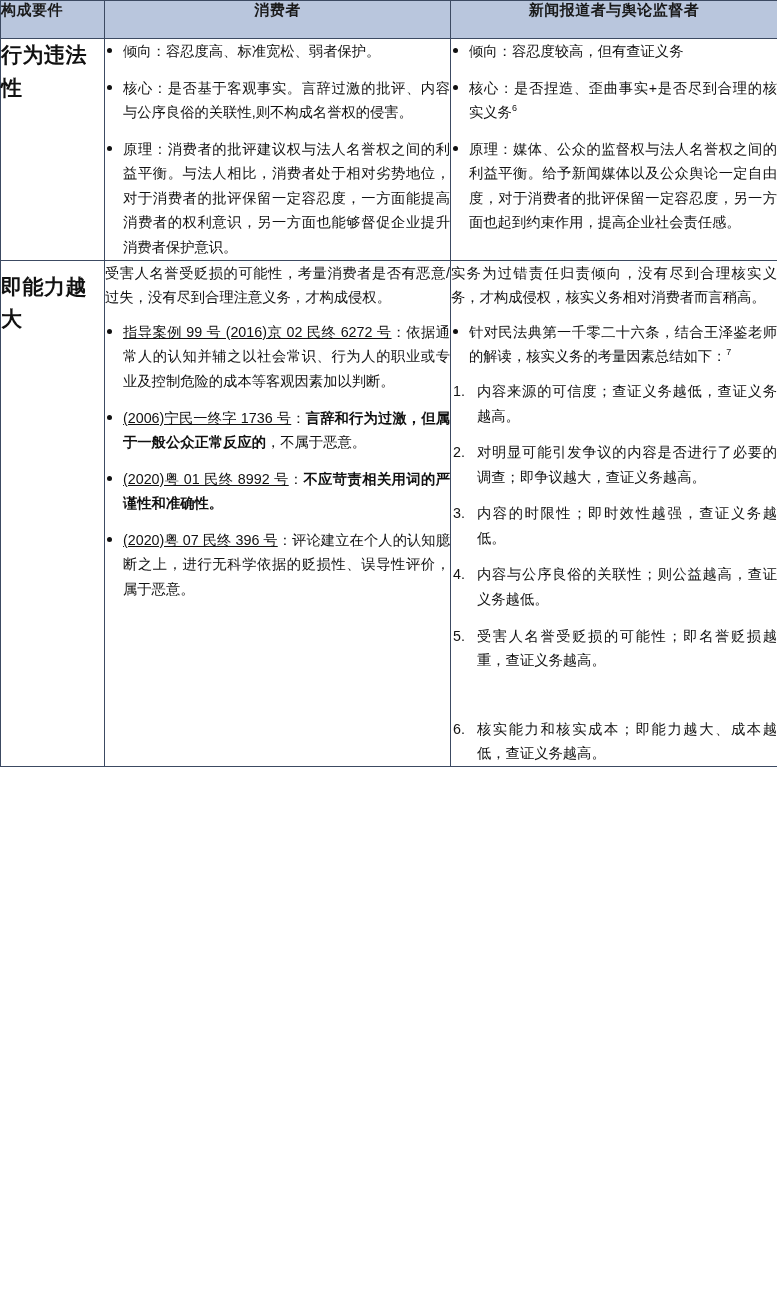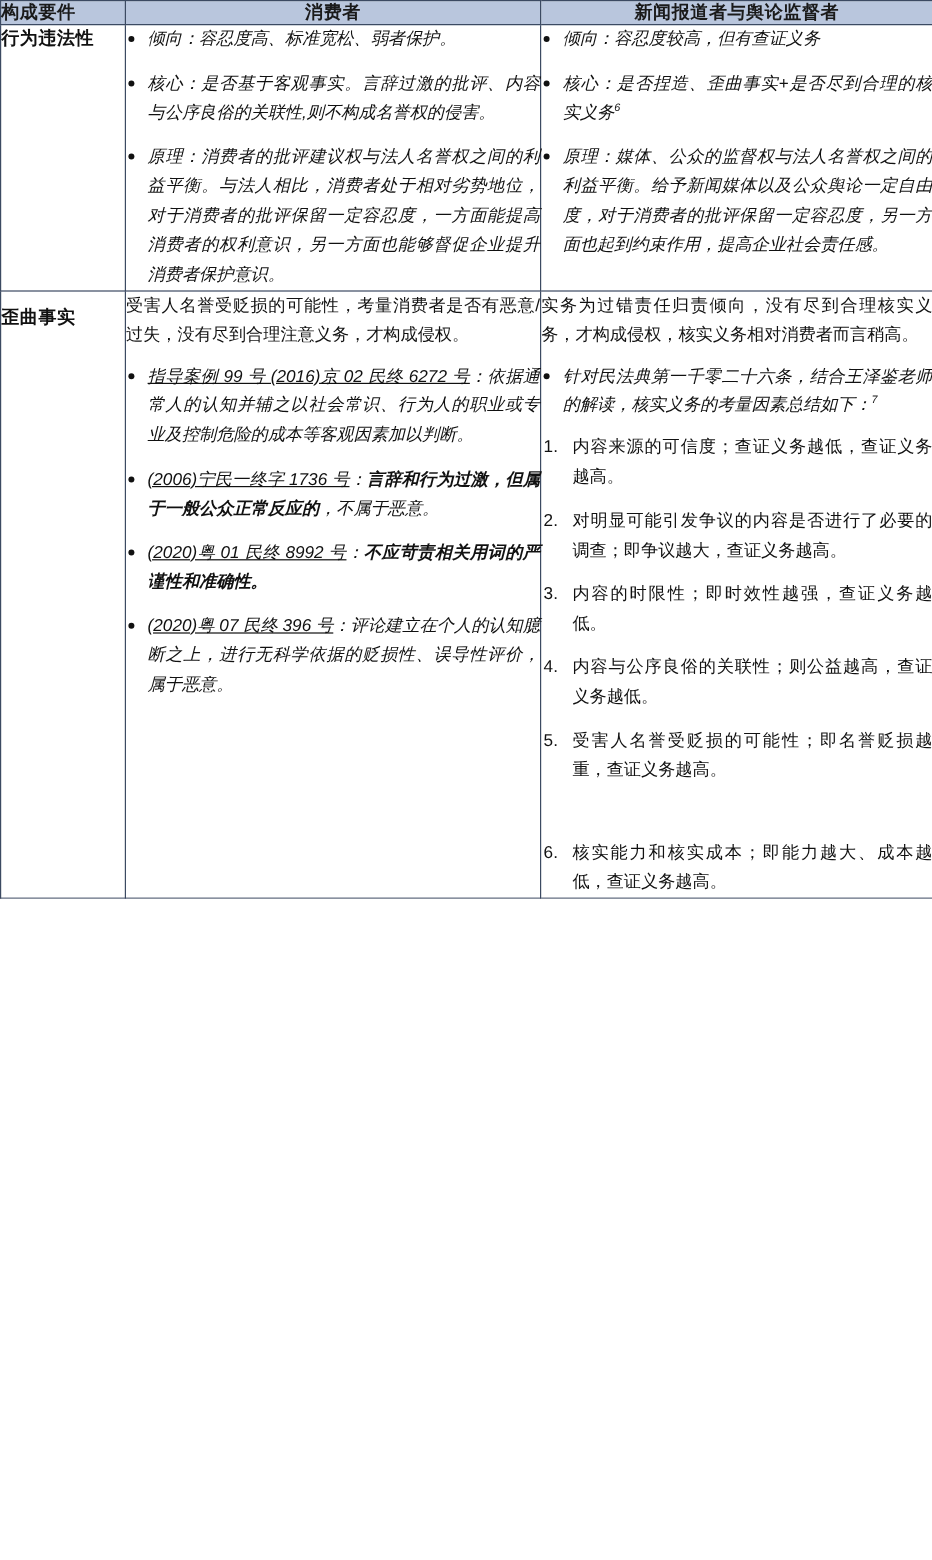--- a/index.html
+++ b/index.html
@@ -23,31 +23,31 @@
     border: 1px solid #3c4a62;
     vertical-align: top;
     padding: 0;
   }
   thead th {
     background: #b9c6dd;
     color: #1a1a1a;
     font-size: 15px;
     font-weight: bold;
     text-align: center;
-    height: 20px;
+    height: 38px;
     padding: 8px 4px;
     letter-spacing: 0.5px;
   }
   th.col-head-1 { text-align: left; padding-left: 8px; }
   col.c1 { width: 104px; }
   col.c2 { width: 346px; }
   col.c3 { width: 327px; }
 
   td.rowlabel {
-    font-size: 15px;
+    font-size: 21px;
     font-weight: bold;
     line-height: 1.55;
     padding: 8px 6px 8px 8px;
     vertical-align: middle;
     letter-spacing: 0.5px;
   }
   td.rowlabel.top {
     vertical-align: top;
     padding-top: 10px;
   }
@@ -69,21 +69,20 @@
     list-style: none;
     margin: 0;
     padding: 0;
   }
   ul.bullets > li {
     position: relative;
     padding-left: 18px;
     margin-bottom: 12px;
     text-align: justify;
     text-justify: inter-ideograph;
-    font-style: italic;
   }
   ul.bullets > li:last-child { margin-bottom: 0; }
   ul.bullets > li::before {
     content: "";
     position: absolute;
     left: 2px;
     top: 9px;
     width: 5px;
     height: 5px;
     border-radius: 50%;
@@ -149,21 +148,21 @@
       <td class="cell">
         <ul class="bullets">
           <li><span>倾向：容忍度较高，但有查证义务</span></li>
           <li><span>核心：是否捏造、歪曲事实+是否尽到合理的核实义务</span><sup class="fn">6</sup></li>
           <li><span>原理：媒体、公众的监督权与法人名誉权之间的利益平衡。给予新闻媒体以及公众舆论一定自由度，对于消费者的批评保留一定容忍度，另一方面也起到约束作用，提高企业社会责任感。</span></li>
         </ul>
       </td>
     </tr>
 
     <tr>
-      <td class="rowlabel top">歪曲事实</td>
+      <td class="rowlabel top">即能力越大</td>
       <td class="cell">
         <p class="para">受害人名誉受贬损的可能性，考量消费者是否有恶意/过失，没有尽到合理注意义务，才构成侵权。</p>
         <ul class="bullets">
           <li>
             <span class="u">指导案例 99 号 (2016)京 02 民终 6272 号</span><span>：</span><span>依据通常人的认知并辅之以社会常识、行为人的职业或专业及控制危险的成本等客观因素加以判断。</span>
           </li>
           <li>
             <span class="u">(2006)宁民一终字 1736 号</span><span>：</span><span class="b">言辞和行为过激，但属于一般公众正常反应的</span><span>，不属于恶意。</span>
           </li>
           <li>

